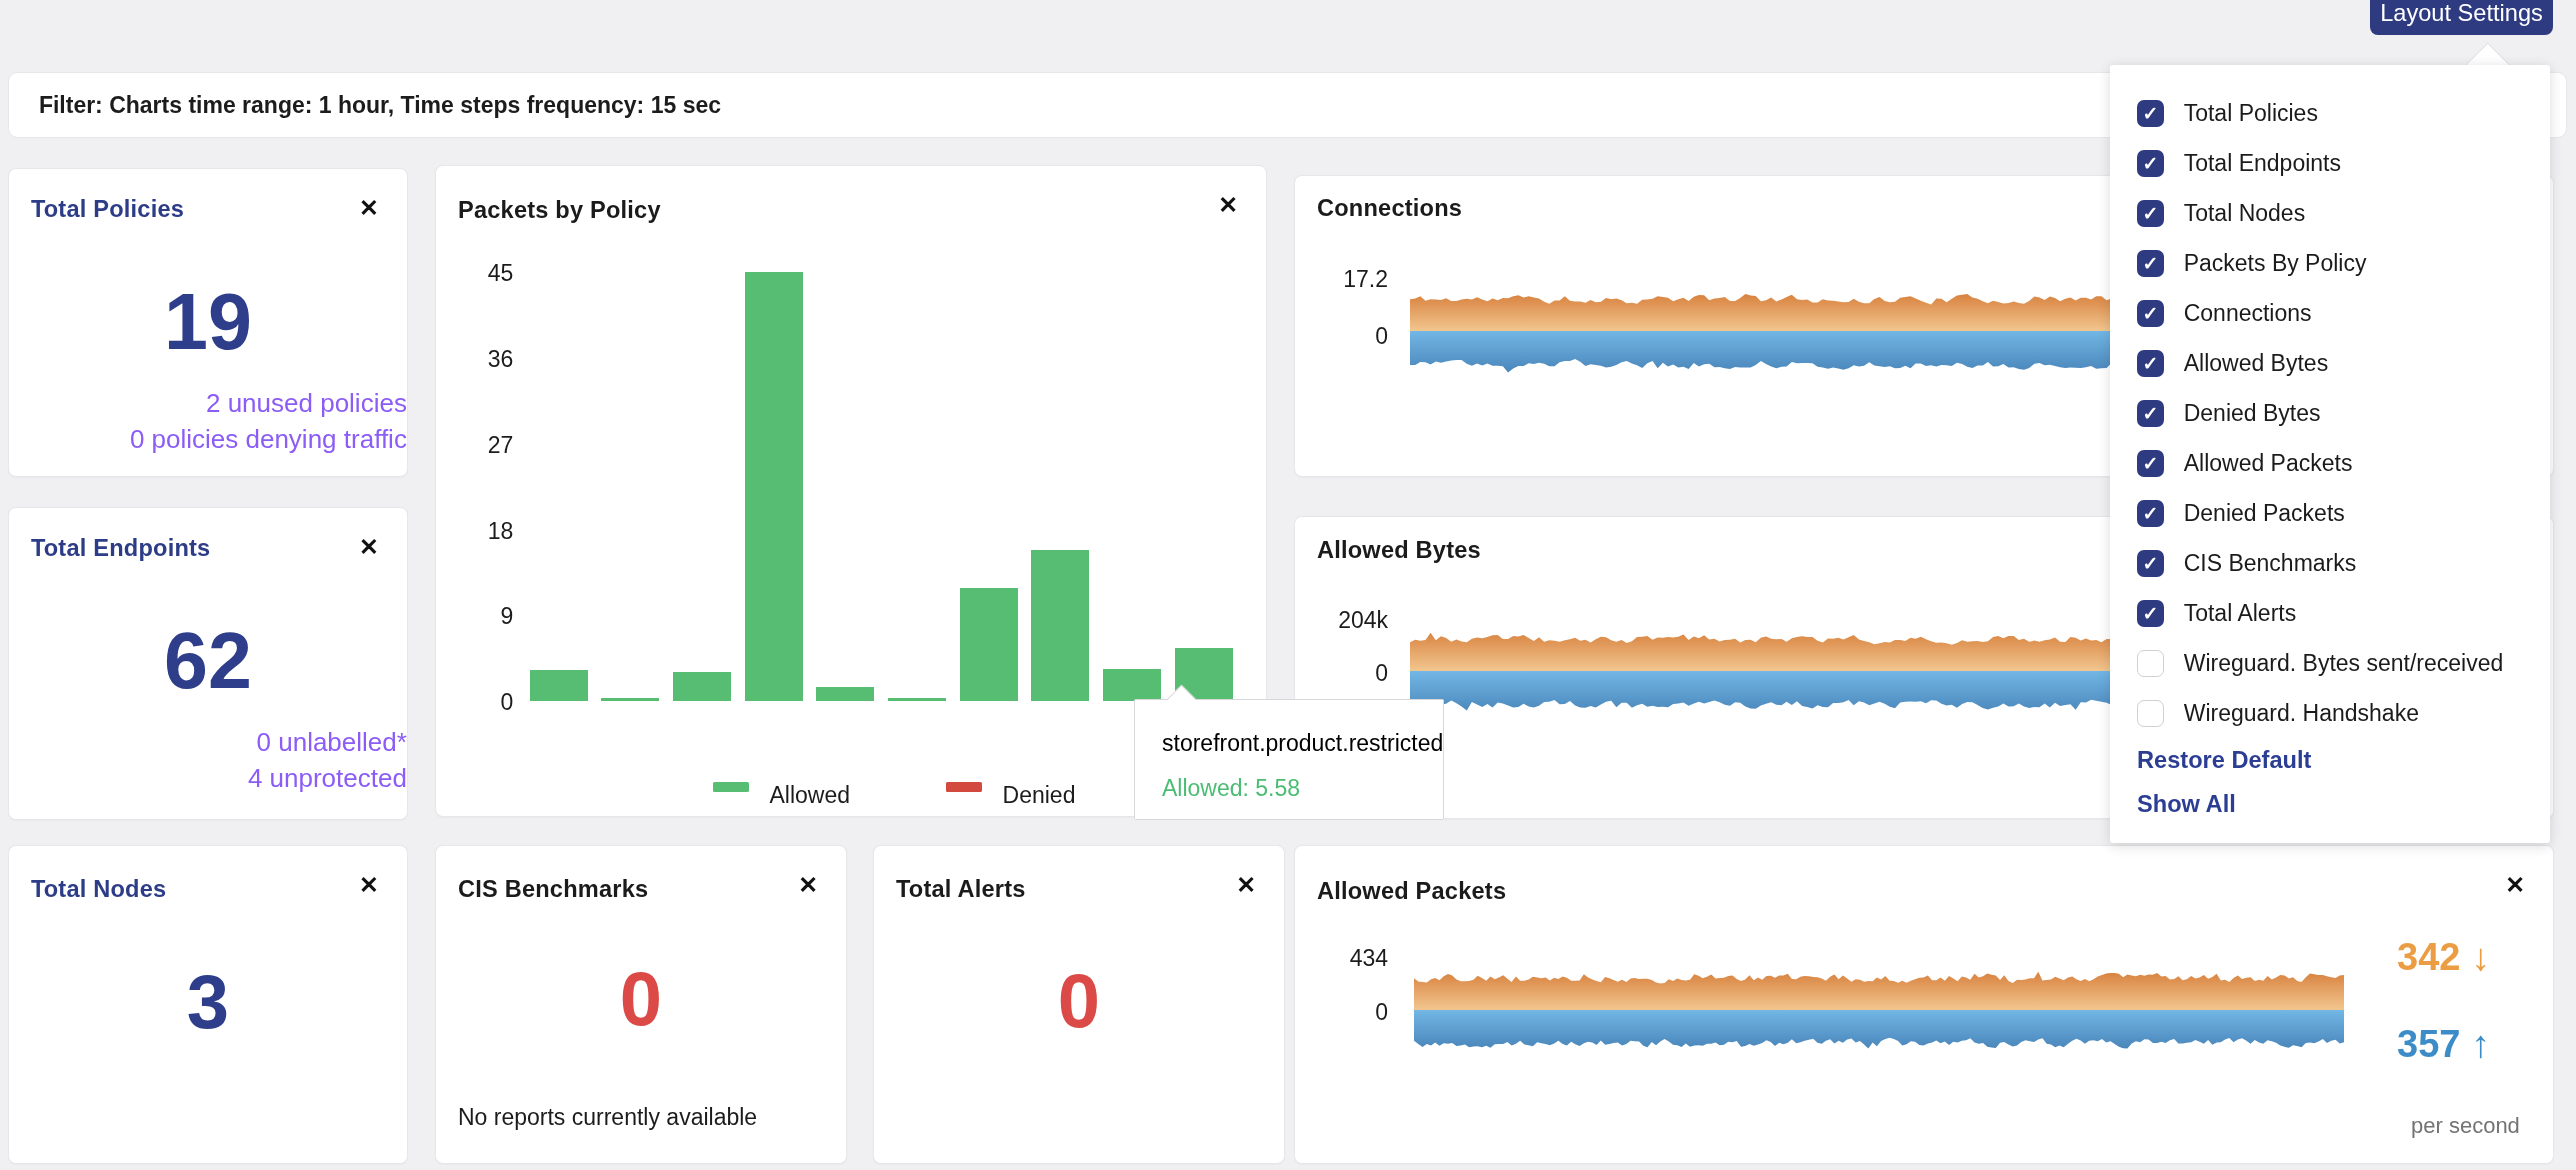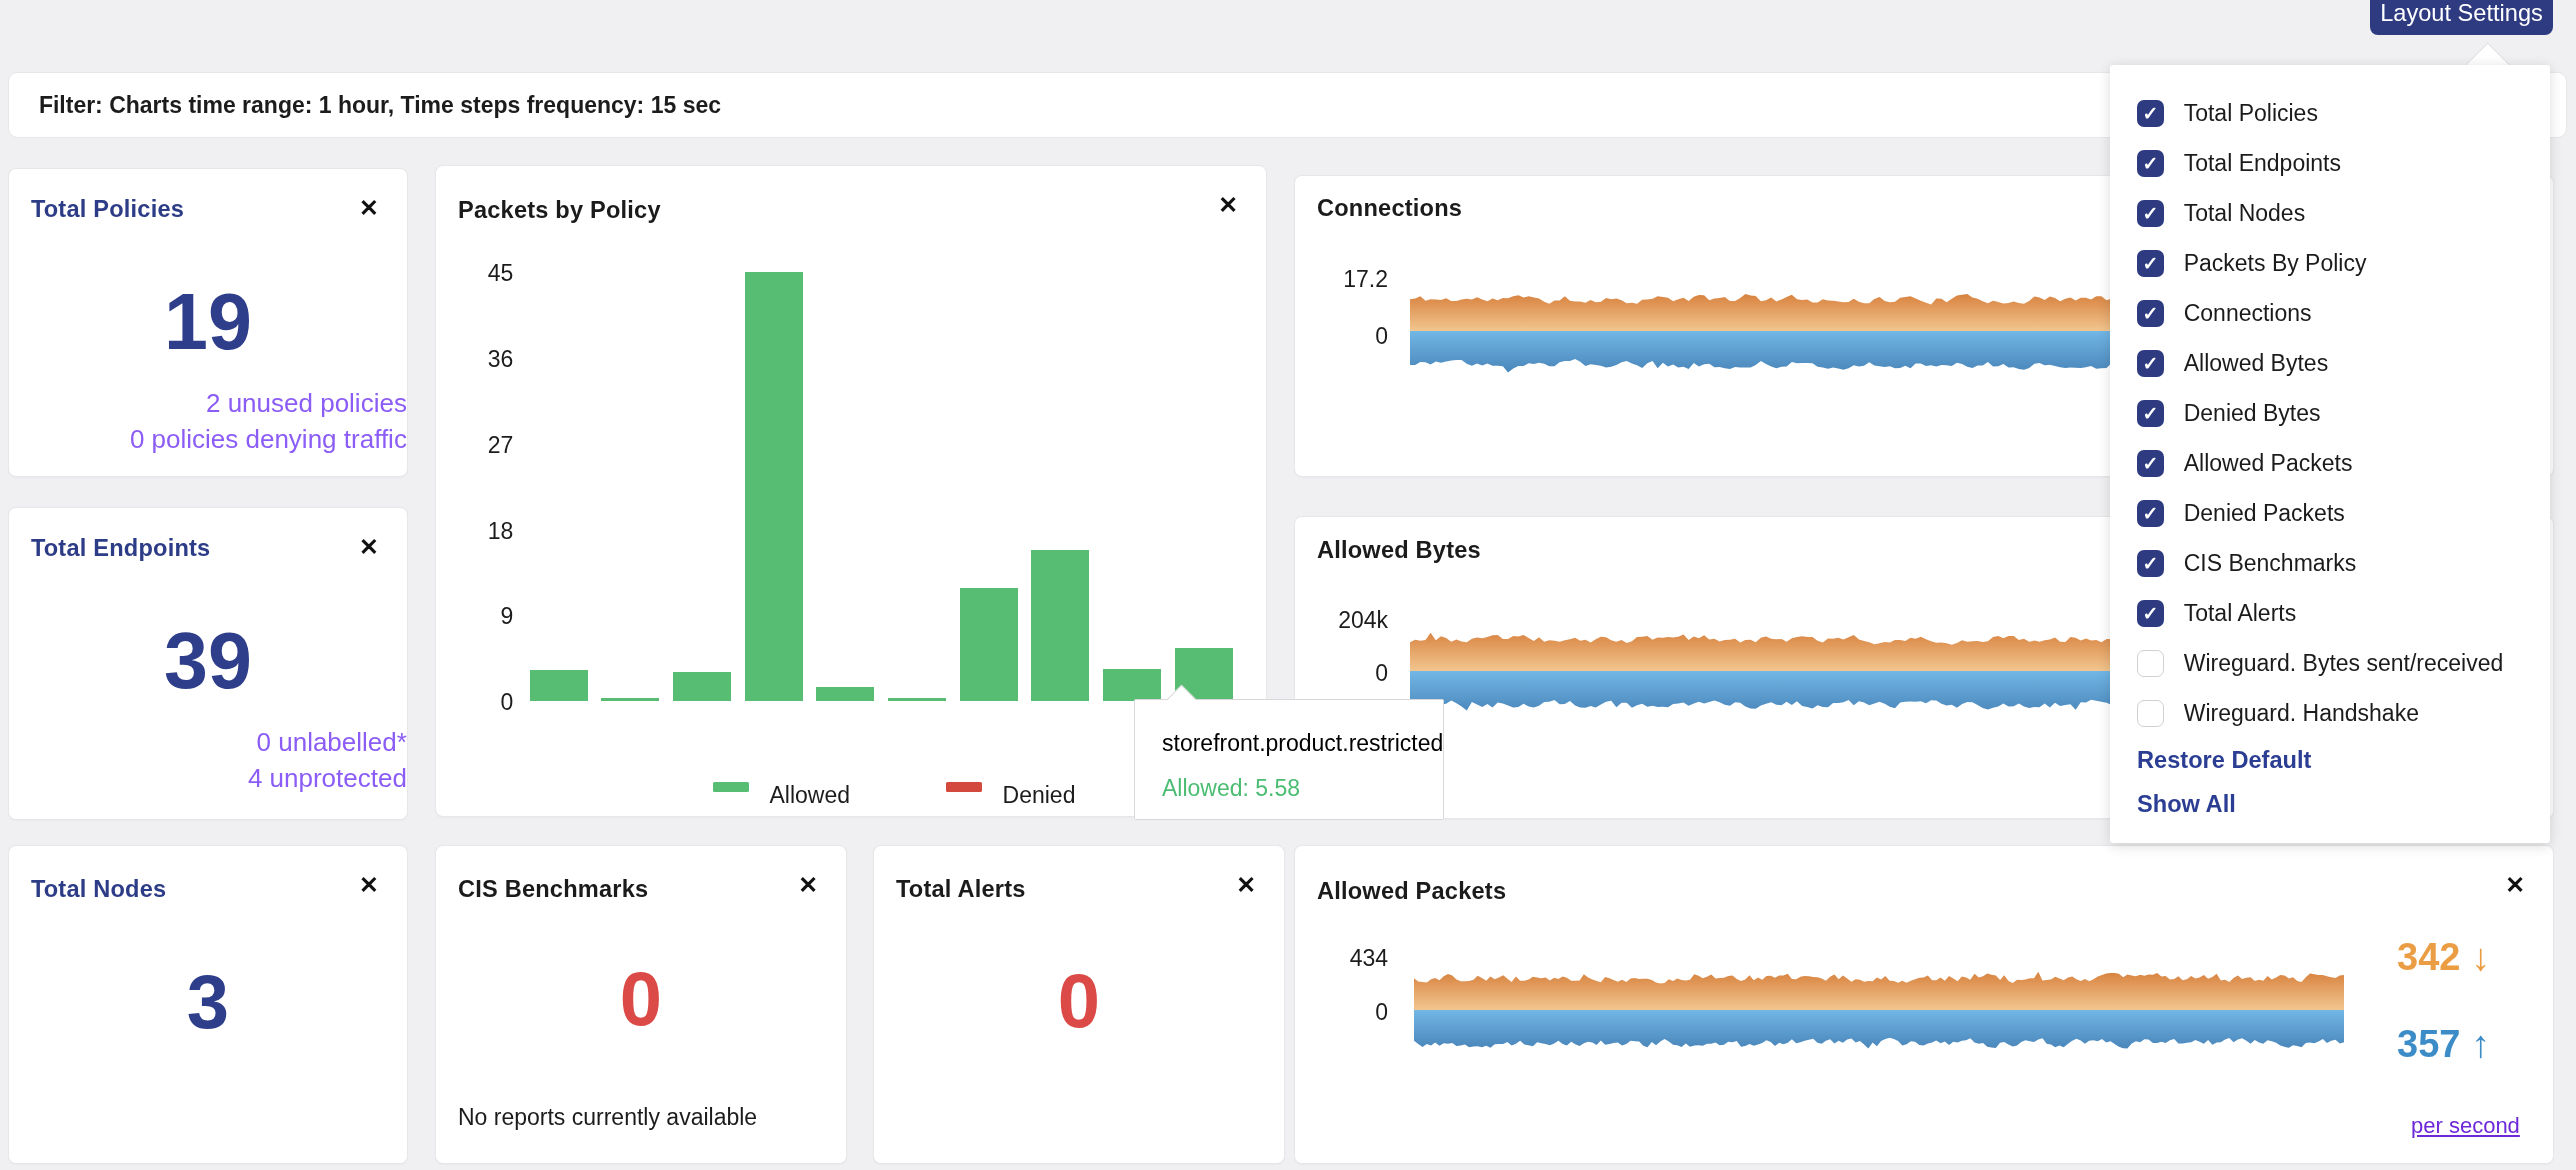--- a/index.html
+++ b/index.html
@@ -49,21 +49,21 @@
   .tooltip { position:absolute; left:1134px; top:699px; width:310px; height:121px; background:#fff;
              border:1.6px solid #d8d8db; border-radius:1.6px; z-index:30; }
   .tt-arrow { position:absolute; left:36px; top:-11px; width:21px; height:21px; background:#fff;
               transform:rotate(45deg); border-top:1.6px solid #d8d8db; border-left:1.6px solid #d8d8db; }
   .tt-line1 { position:absolute; left:27px; top:30px; font-size:23px; color:#000000; }
   .tt-line2 { position:absolute; left:27px; top:75px; font-size:23px; color:#4bbd73; }
 
   .area-svg { position:absolute; }
   .ap-stat { position:absolute; font-size:38px; font-weight:700; text-align:center; }
   .ap-stat .arrow { font-weight:700; }
-  .ap-unit { position:absolute; font-size:22px; color:#6d28d9;text-decoration:underline; }
+  .ap-unit { position:absolute; font-size:22px; color:#737373; }
 </style>
 </head>
 <body>
 
 <div id="app">
 
   <div class="filter-bar">
     <span>Filter: Charts time range: 1 hour, Time steps frequency: 15 sec</span>
   </div>
 
@@ -125,21 +125,21 @@
           <stop offset="1" stop-color="#4a86ba"></stop>
         </linearGradient>
       </defs>
       <polygon points="0,58 0.0,17.9 6.6,17.0 13.1,14.3 19.7,19.9 26.2,18.0 32.8,18.2 39.3,18.8 45.9,16.8 52.4,20.3 59.0,20.1 65.5,18.3 72.1,17.3 78.6,18.4 85.2,15.4 91.7,18.4 98.3,20.4 104.8,17.0 111.4,19.3 117.9,16.5 124.5,16.8 131.1,14.3 137.6,13.0 144.2,15.9 150.7,14.2 157.3,15.9 163.8,16.9 170.4,21.2 176.9,23.7 183.5,19.6 190.0,19.5 196.6,14.1 203.1,19.8 209.7,20.7 216.2,20.7 222.8,22.4 229.3,19.0 235.9,21.9 242.4,21.0 249.0,16.3 255.5,18.0 262.1,17.2 268.7,19.3 275.2,23.1 281.8,22.3 288.3,23.6 294.9,18.6 301.4,18.2 308.0,17.5 314.5,14.3 321.1,15.3 327.6,16.0 334.2,20.6 340.7,18.0 347.3,16.1 353.8,20.3 360.4,14.9 366.9,12.6 373.5,13.0 380.0,19.3 386.6,17.2 393.2,16.4 399.7,15.3 406.3,20.3 412.8,20.2 419.4,16.3 425.9,11.4 432.5,13.3 439.0,13.8 445.6,20.4 452.1,19.3 458.7,15.9 465.2,20.7 471.8,18.3 478.3,15.1 484.9,12.2 491.4,18.1 498.0,19.0 504.5,18.2 511.1,22.1 517.6,22.1 524.2,18.0 530.8,19.5 537.3,19.9 543.9,20.8 550.4,21.7 557.0,21.5 563.5,17.4 570.1,21.2 576.6,22.9 583.2,23.2 589.7,17.7 596.3,15.0 602.8,20.2 609.4,21.7 615.9,21.2 622.5,16.2 629.0,15.1 635.6,14.2 642.1,17.2 648.7,20.0 655.3,22.3 661.8,24.6 668.4,17.1 674.9,17.4 681.5,21.7 688.0,17.4 694.6,13.4 701.1,12.3 707.7,11.3 714.2,15.7 720.8,17.4 727.3,20.5 733.9,23.0 740.4,20.0 747.0,21.4 753.5,23.5 760.1,22.8 766.6,20.9 773.2,22.7 779.7,23.7 786.3,20.1 792.9,14.6 799.4,15.7 806.0,19.0 812.5,14.5 819.1,16.5 825.6,20.6 832.2,17.4 838.7,15.9 845.3,19.5 851.8,16.2 858.4,16.2 864.9,18.2 871.5,14.3 878.0,14.3 884.6,19.4 891.1,17.1 897.7,13.8 904.2,19.2 910.8,19.6 917.4,18.2 923.9,13.9 930.5,18.4 937.0,16.3 943.6,21.2 950.1,23.0 956.7,18.2 963.2,14.1 969.8,19.4 976.3,14.1 982.9,22.1 989.4,21.9 996.0,18.0 1002.5,17.0 1009.1,17.0 1015.6,17.1 1022.2,19.5 1028.7,22.3 1035.3,20.7 1041.8,19.1 1048.4,17.0 1055.0,19.3 1061.5,15.2 1068.1,20.2 1074.6,19.6 1081.2,22.7 1087.7,21.3 1094.3,20.4 1100.8,20.6 1107.4,15.3 1113.9,17.7 1120.5,16.0 1127.0,12.9 1133.6,18.5 1140.1,21.6 1146.7,16.6 1153.2,20.6 1159.8,16.3 1166.3,21.5 1172.9,24.1 1179.5,18.3 1186.0,22.4 1192.6,21.4 1199.1,24.1 1205.7,17.3 1212.2,19.0 1218.8,18.2 1225.3,17.5 1231.9,18.7 1238.4,18.6 1245.0,17.2 1251.5,16.1 1258.1,15.2 1264.6,17.5 1271.2,13.5 1277.7,14.6 1284.3,15.1 1290.8,15.4 1297.4,13.9 1303.9,18.7 1310.5,19.1 1317.1,14.0 1323.6,22.9 1330.2,17.2 1336.7,20.8 1343.3,20.3 1349.8,20.5 1356.4,20.7 1362.9,24.4 1369.5,20.2 1376.0,21.4 1382.6,18.6 1389.1,14.4 1395.7,16.8 1402.2,15.6 1408.8,19.9 1415.3,21.1 1421.9,18.1 1428.4,20.4 1435.0,23.6 1435,58" fill="url(#area-connections-o)"></polygon>
       <polygon points="0,58 0.0,101.0 6.6,101.0 13.1,97.3 19.7,97.6 26.2,100.4 32.8,96.7 39.3,98.3 45.9,96.7 52.4,95.4 59.0,94.8 65.5,94.7 72.1,99.5 78.6,102.1 85.2,99.0 91.7,101.8 98.3,99.2 104.8,102.1 111.4,101.9 117.9,102.7 124.5,110.5 131.1,105.5 137.6,102.4 144.2,102.4 150.7,98.7 157.3,99.7 163.8,98.3 170.4,99.5 176.9,102.6 183.5,102.7 190.0,97.5 196.6,96.0 203.1,95.9 209.7,93.5 216.2,96.8 222.8,102.2 229.3,100.1 235.9,101.2 242.4,102.1 249.0,104.1 255.5,103.3 262.1,101.1 268.7,97.7 275.2,95.9 281.8,99.1 288.3,101.3 294.9,104.9 301.4,98.8 308.0,95.9 314.5,105.2 321.1,98.2 327.6,103.0 334.2,100.5 340.7,104.2 347.3,103.2 353.8,106.0 360.4,98.5 366.9,103.1 373.5,100.0 380.0,99.5 386.6,104.0 393.2,103.5 399.7,105.3 406.3,106.1 412.8,103.5 419.4,104.3 425.9,104.2 432.5,104.2 439.0,101.1 445.6,96.1 452.1,99.7 458.7,102.9 465.2,105.0 471.8,103.4 478.3,102.8 484.9,97.3 491.4,98.8 498.0,98.6 504.5,98.4 511.1,98.8 517.6,103.2 524.2,104.1 530.8,105.8 537.3,104.2 543.9,105.4 550.4,107.1 557.0,105.2 563.5,101.5 570.1,102.9 576.6,102.1 583.2,97.5 589.7,101.6 596.3,102.6 602.8,103.7 609.4,102.7 615.9,105.3 622.5,104.7 629.0,102.1 635.6,105.2 642.1,99.1 648.7,99.2 655.3,102.4 661.8,101.5 668.4,102.8 674.9,101.0 681.5,101.3 688.0,102.4 694.6,98.1 701.1,99.7 707.7,103.2 714.2,104.8 720.8,101.6 727.3,101.8 733.9,97.4 740.4,103.0 747.0,102.7 753.5,99.7 760.1,104.1 766.6,104.0 773.2,106.0 779.7,107.0 786.3,104.9 792.9,99.4 799.4,98.4 806.0,101.5 812.5,100.7 819.1,102.2 825.6,104.0 832.2,104.8 838.7,104.2 845.3,104.6 851.8,104.7 858.4,104.0 864.9,102.3 871.5,105.8 878.0,105.2 884.6,104.7 891.1,98.4 897.7,103.4 904.2,101.7 910.8,97.0 917.4,94.9 923.9,93.5 930.5,101.1 937.0,104.9 943.6,98.8 950.1,95.4 956.7,101.0 963.2,104.6 969.8,105.5 976.3,106.9 982.9,102.3 989.4,100.1 996.0,104.4 1002.5,100.7 1009.1,103.5 1015.6,102.8 1022.2,104.9 1028.7,98.9 1035.3,100.2 1041.8,96.1 1048.4,96.9 1055.0,100.6 1061.5,99.0 1068.1,96.3 1074.6,95.4 1081.2,102.1 1087.7,103.5 1094.3,101.3 1100.8,102.1 1107.4,102.5 1113.9,103.3 1120.5,97.4 1127.0,101.3 1133.6,104.7 1140.1,105.5 1146.7,98.9 1153.2,98.3 1159.8,100.3 1166.3,96.4 1172.9,96.0 1179.5,93.7 1186.0,92.5 1192.6,94.9 1199.1,96.7 1205.7,100.0 1212.2,104.4 1218.8,100.1 1225.3,103.9 1231.9,101.2 1238.4,100.2 1245.0,97.0 1251.5,95.3 1258.1,100.0 1264.6,95.6 1271.2,100.6 1277.7,104.5 1284.3,103.9 1290.8,101.6 1297.4,98.4 1303.9,100.3 1310.5,99.9 1317.1,100.0 1323.6,101.8 1330.2,98.6 1336.7,97.2 1343.3,97.9 1349.8,99.0 1356.4,102.1 1362.9,97.9 1369.5,94.5 1376.0,96.4 1382.6,94.4 1389.1,96.5 1395.7,99.9 1402.2,96.1 1408.8,96.7 1415.3,94.5 1421.9,97.3 1428.4,102.0 1435.0,103.3 1435,58" fill="url(#area-connections-b)"></polygon>
     </svg>
 
   <div class="card" style="left:7.9px; top:507px; width:400px; height:313px;">
     <div class="card-title blue" style="top:27px;">Total Endpoints</div>
     <div class="close-x">✕</div>
-    <div class="stat-num" style="top:113px; font-size:79px;">39</div>
+    <div class="stat-num" style="top:113px; font-size:79px;">62</div>
     <div class="stat-sub" style="top:219px;">0 unlabelled*</div>
     <div class="stat-sub" style="top:255px;">4 unprotected</div>
   </div>
 
   <div class="card" style="left:1294px; top:516px; width:1260px; height:303px;">
     <div class="card-title" style="top:19.7px;">Allowed Bytes</div>
   </div>
   <div class="ytick" style="left:1317px; top:607px;">204k</div>
   <div class="ytick" style="left:1317px; top:660px;">0</div>
   <svg id="area-bytes" class="area-svg" style="left:1410px; top:625px;" width="1130" height="95" viewBox="0 0 1435 120" preserveAspectRatio="none">

